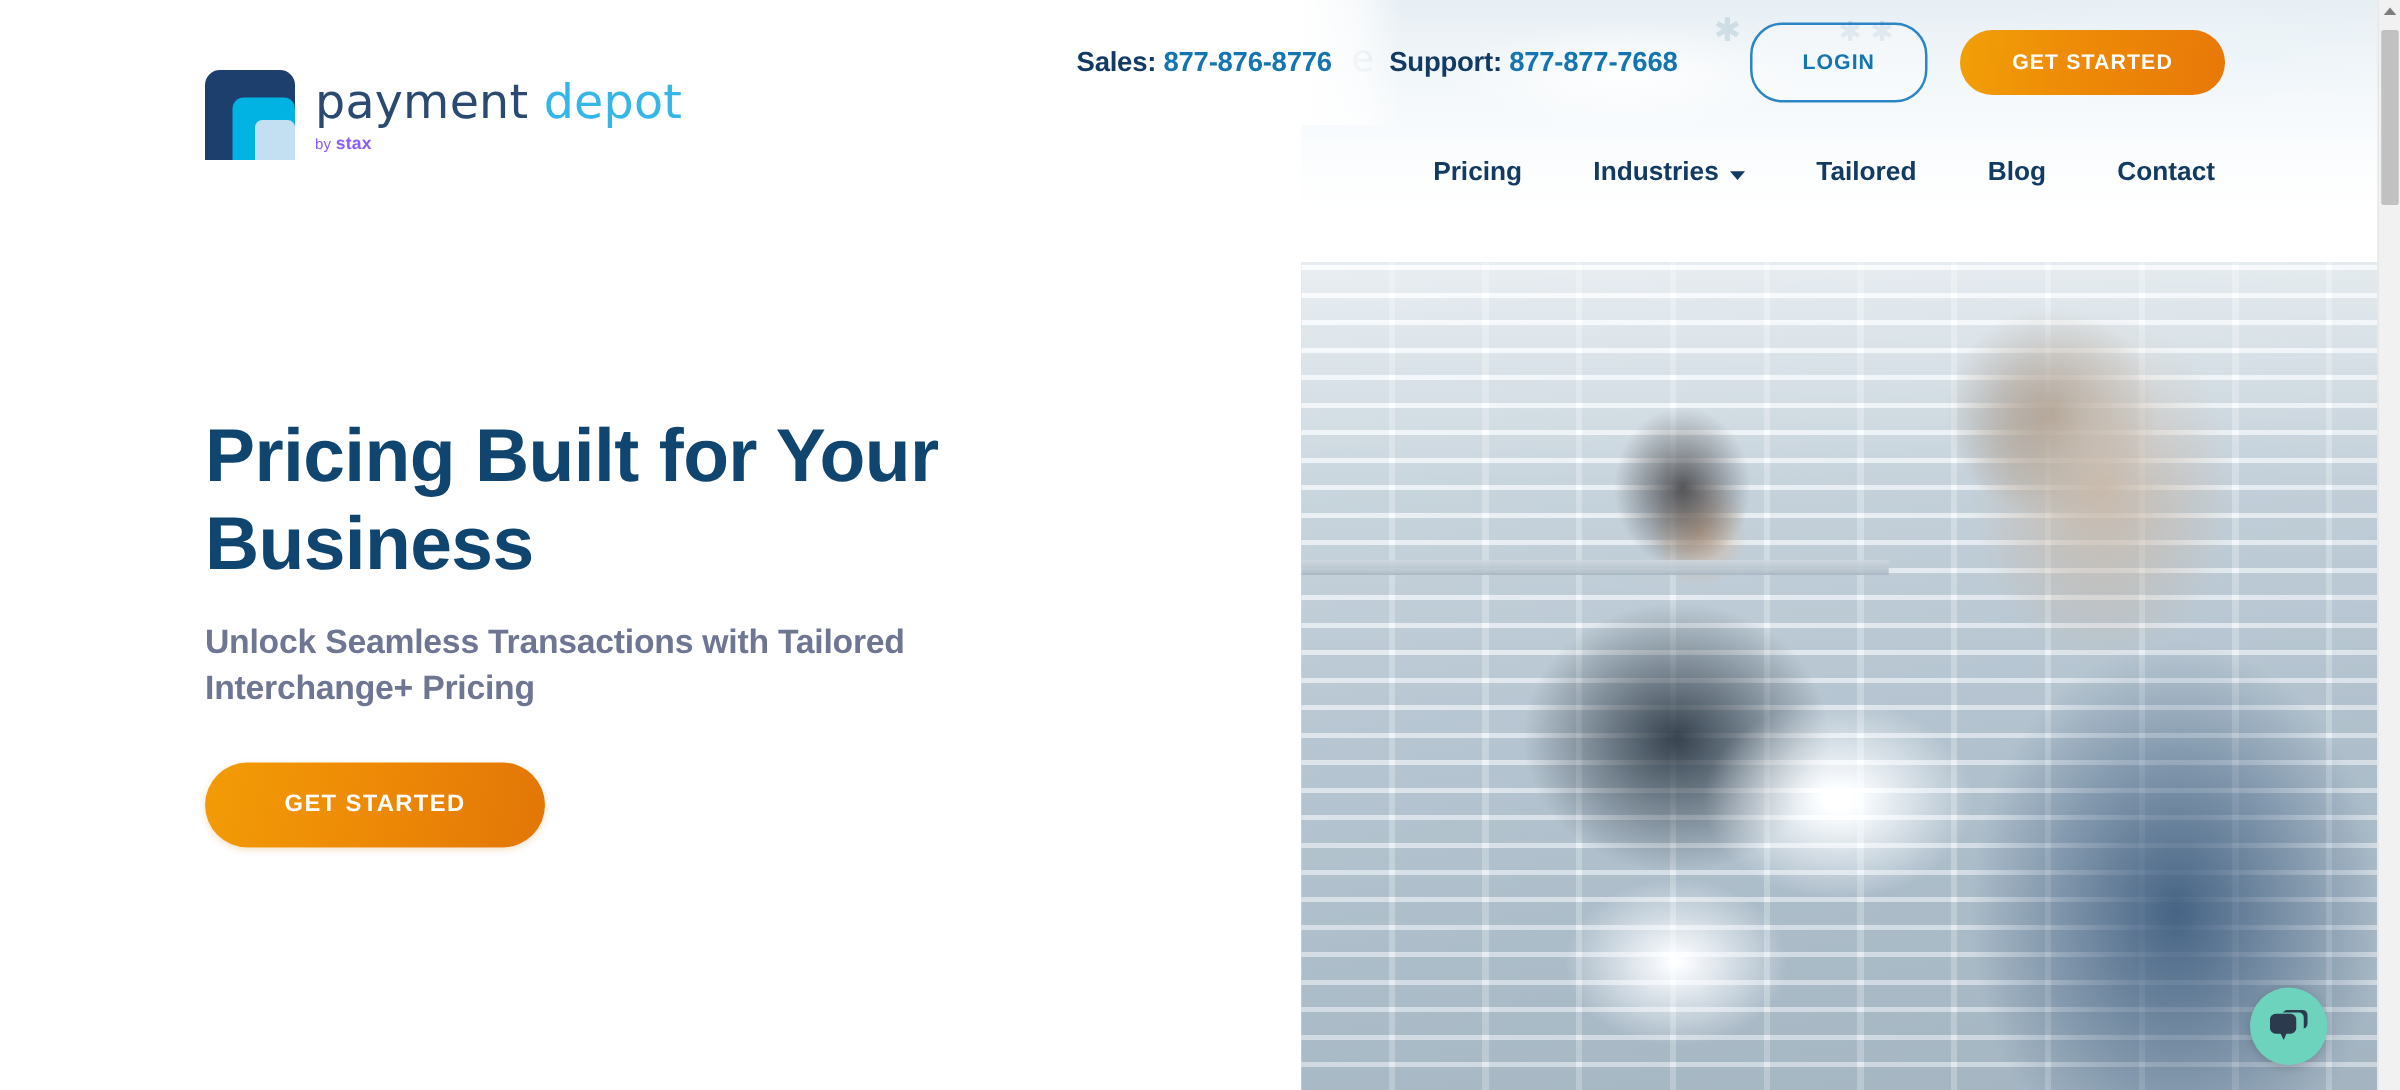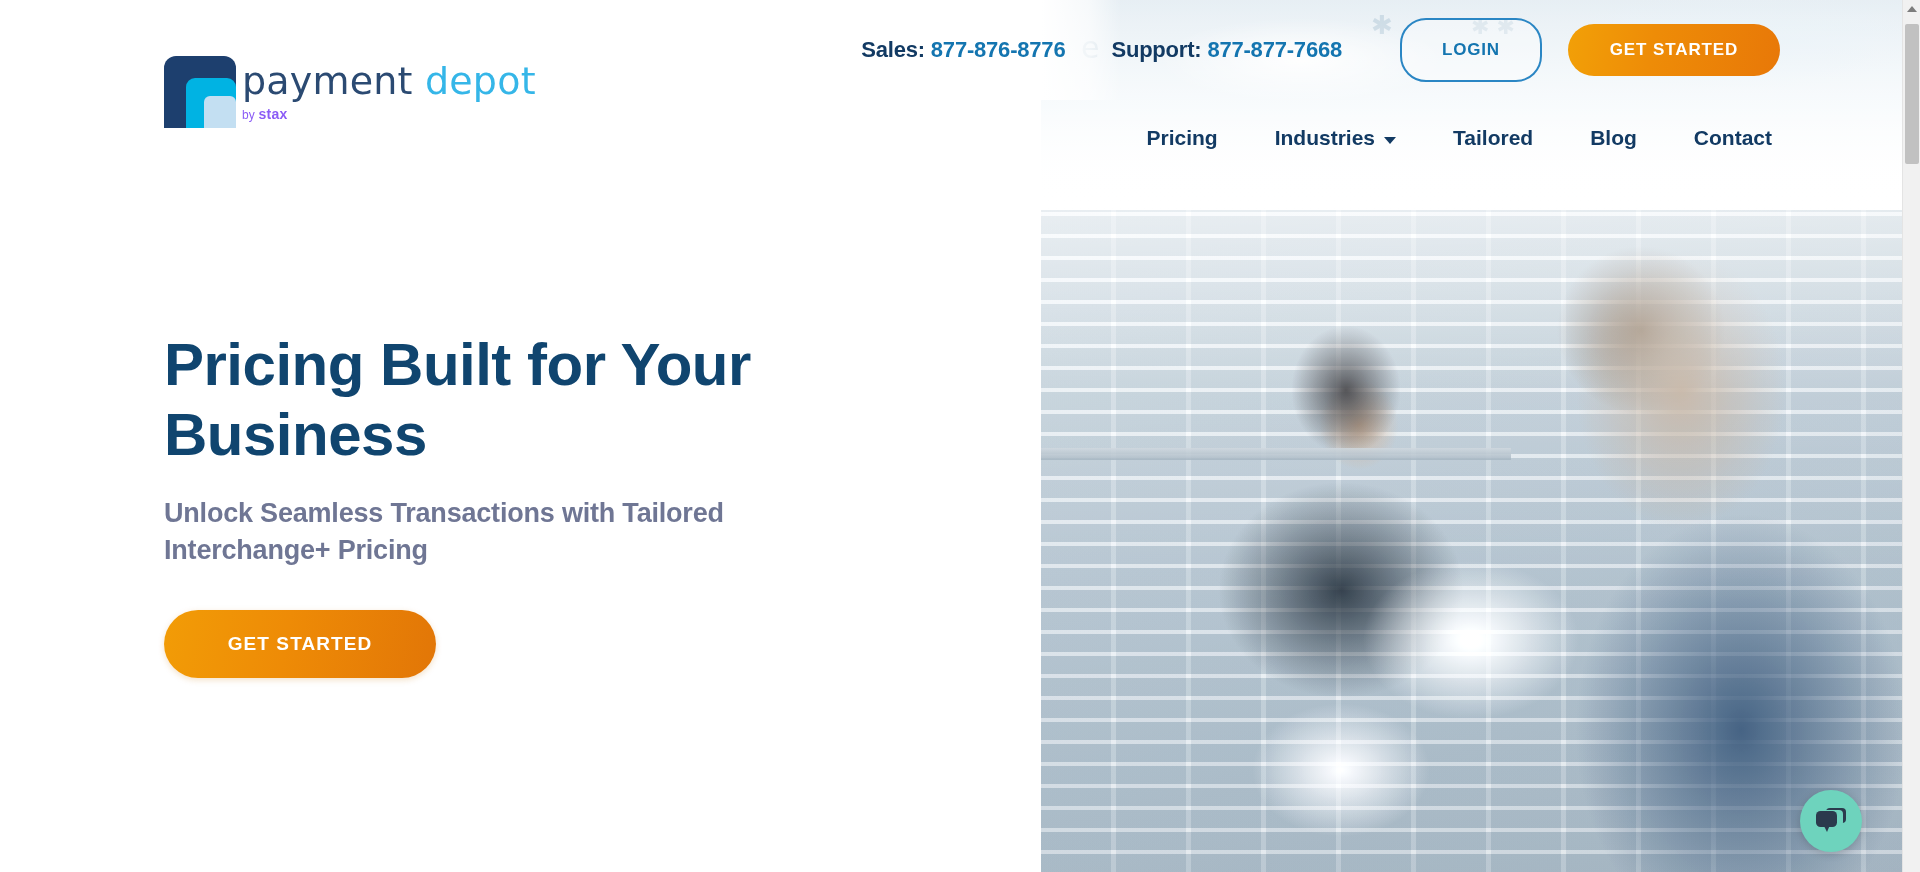--- a/index.html
+++ b/index.html
@@ -176,21 +176,21 @@
     border-top: 7px solid #123a63;
     margin-top: 4px;
   }
 
   
   .brand {
     position: absolute;
     left: 164px; top: 56px;
     display: flex;
     align-items: flex-start;
-    gap: 6px;
+    gap: 16px;
     cursor: pointer;
   }
   .logo-mark {
     position: relative;
     width: 72px; height: 72px;
     flex: none;
   }
   .logo-mark .sq-navy {
     position: absolute; left: 0; top: 0;
     width: 72px; height: 72px;

